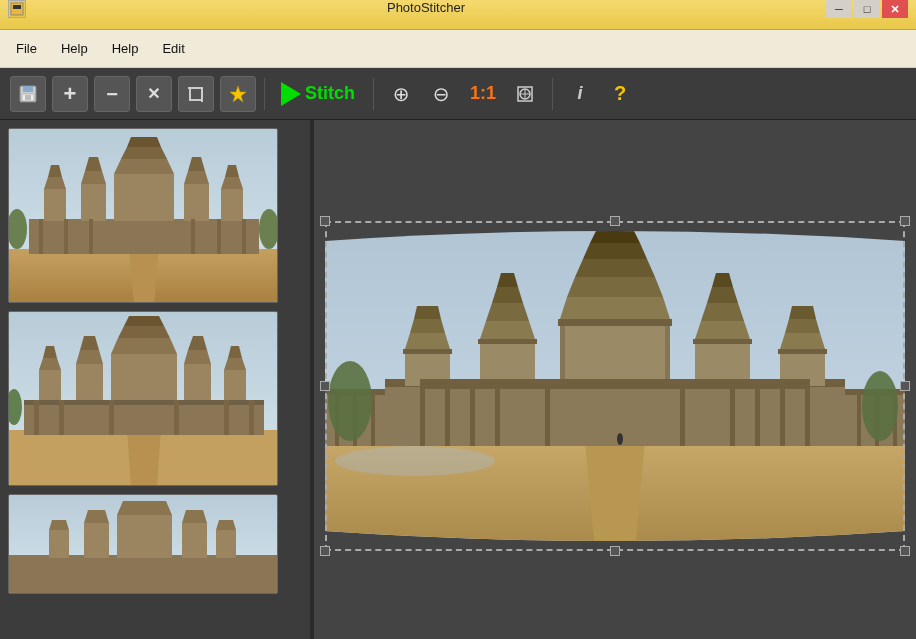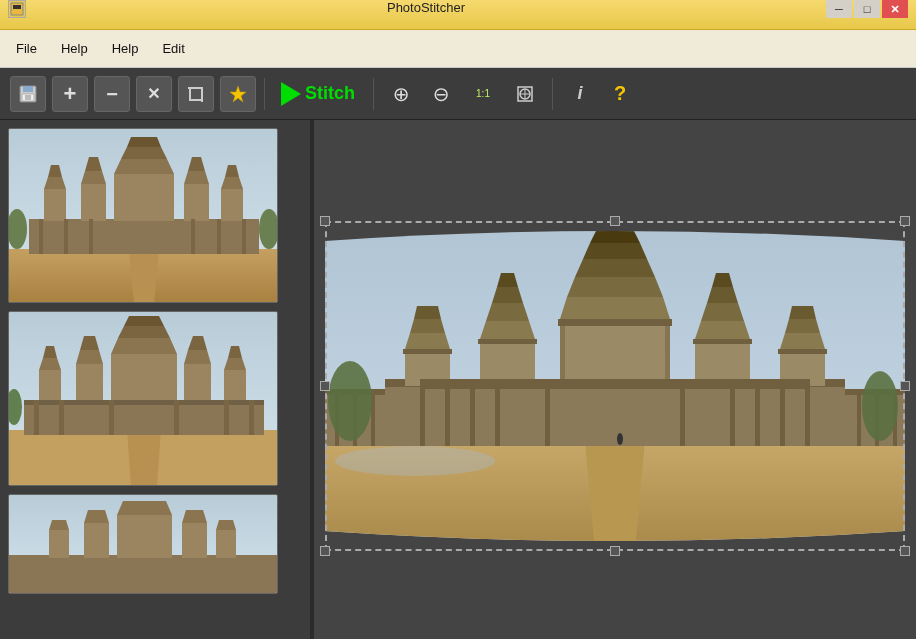--- a/index.html
+++ b/index.html
@@ -312,21 +312,21 @@
 
   <div class="icon-btn" title="Zoom In">
     <span style="color:#ddd;font-size:20px">⊕</span>
   </div>
 
   <div class="icon-btn" title="Zoom Out">
     <span style="color:#ddd;font-size:20px">⊖</span>
   </div>
 
   <div class="icon-btn" title="Actual Size" style="width:38px;">
-    <span style="color:#bef264;font-size:10px;font-weight:normal">1:1</span>
+    <span style="color:#f97316;font-size:18px;font-weight:bold">1:1</span>
   </div>
 
   <div class="icon-btn" title="Fit to Window">
     <svg width="20" height="20" viewBox="0 0 20 20">
       <rect x="3" y="3" width="14" height="14" fill="none" stroke="#ccc" stroke-width="1.5"></rect>
       <ellipse cx="10" cy="10" rx="5" ry="5" fill="none" stroke="#ccc" stroke-width="1.5"></ellipse>
       <line x1="10" y1="5" x2="10" y2="15" stroke="#ccc" stroke-width="1"></line>
       <line x1="5" y1="10" x2="15" y2="10" stroke="#ccc" stroke-width="1"></line>
     </svg>
   </div>

